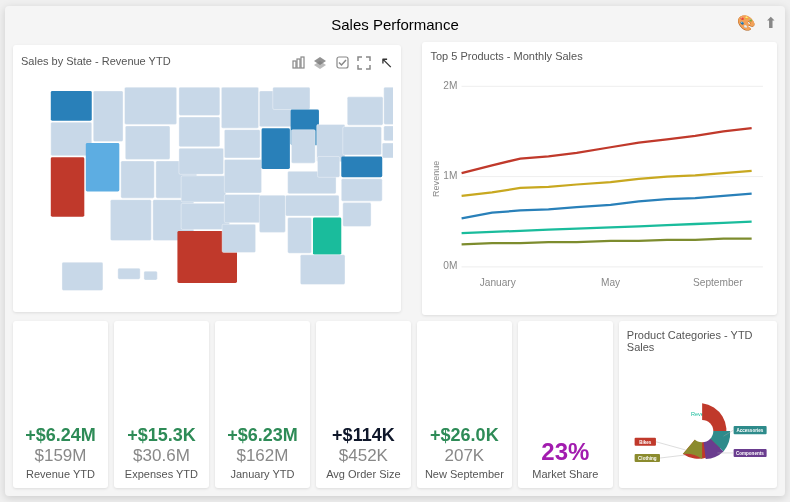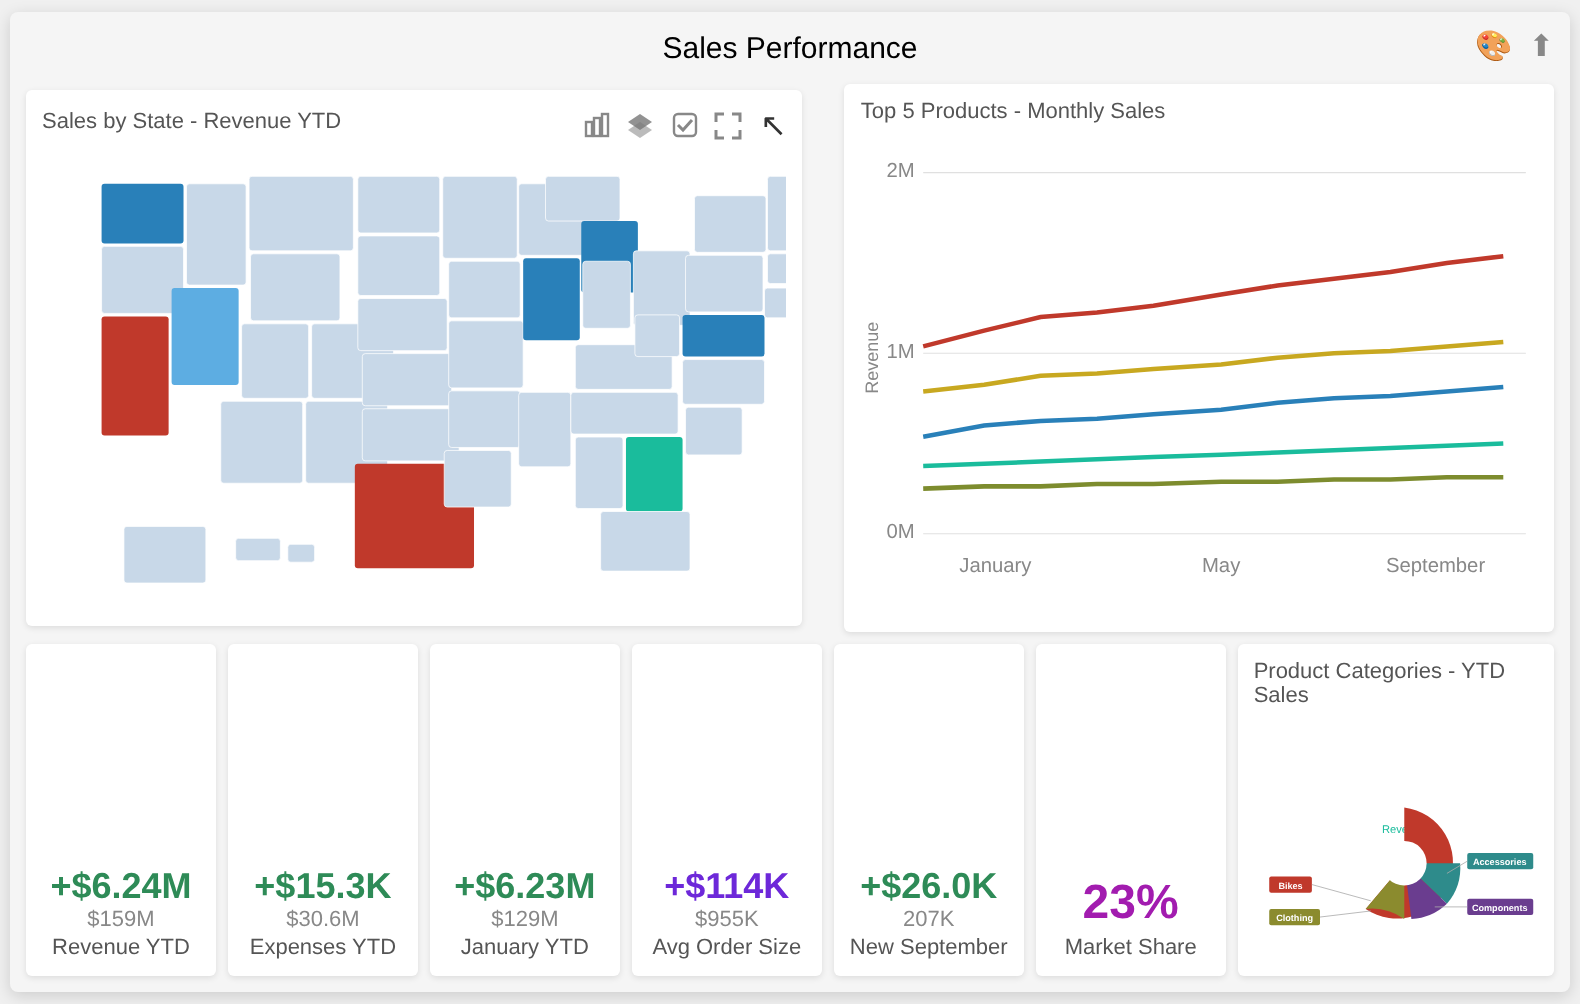--- a/index.html
+++ b/index.html
@@ -101,21 +101,21 @@
       align-items: center;
       justify-content: flex-end;
       text-align: center;
     }
     .kpi-delta {
       font-size: 18px;
       font-weight: 600;
       color: #2e8b57;
     }
     .kpi-base {
-      font-size: 11px;
+      font-size: 17px;
       color: #888;
     }
     .kpi-label {
       font-size: 11px;
       color: #555;
       margin-top: 2px;
     }
     .kpi-percent {
       font-size: 26px;
       font-weight: 600;
@@ -317,27 +317,27 @@
     </div>
 
     <div class="card kpi-card">
       <div class="kpi-delta" style="color:#2e8b57;">+$15.3K</div>
       <div class="kpi-base">$30.6M</div>
       <div class="kpi-label">Expenses YTD</div>
     </div>
 
     <div class="card kpi-card">
       <div class="kpi-delta" style="color:#2e8b57;">+$6.23M</div>
-      <div class="kpi-base">$129M</div>
+      <div class="kpi-base">$162M</div>
       <div class="kpi-label">January YTD</div>
     </div>
 
     <div class="card kpi-card">
-      <div class="kpi-delta" style="color:#6d28d9;">+$114K</div>
-      <div class="kpi-base">$955K</div>
+      <div class="kpi-delta" style="color:#0f172a;">+$114K</div>
+      <div class="kpi-base">$452K</div>
       <div class="kpi-label">Avg Order Size</div>
     </div>
 
     <div class="card kpi-card">
       <div class="kpi-delta" style="color:#2e8b57;">+$26.0K</div>
       <div class="kpi-base">207K</div>
       <div class="kpi-label">New September</div>
     </div>
 
     <div class="card kpi-card">

